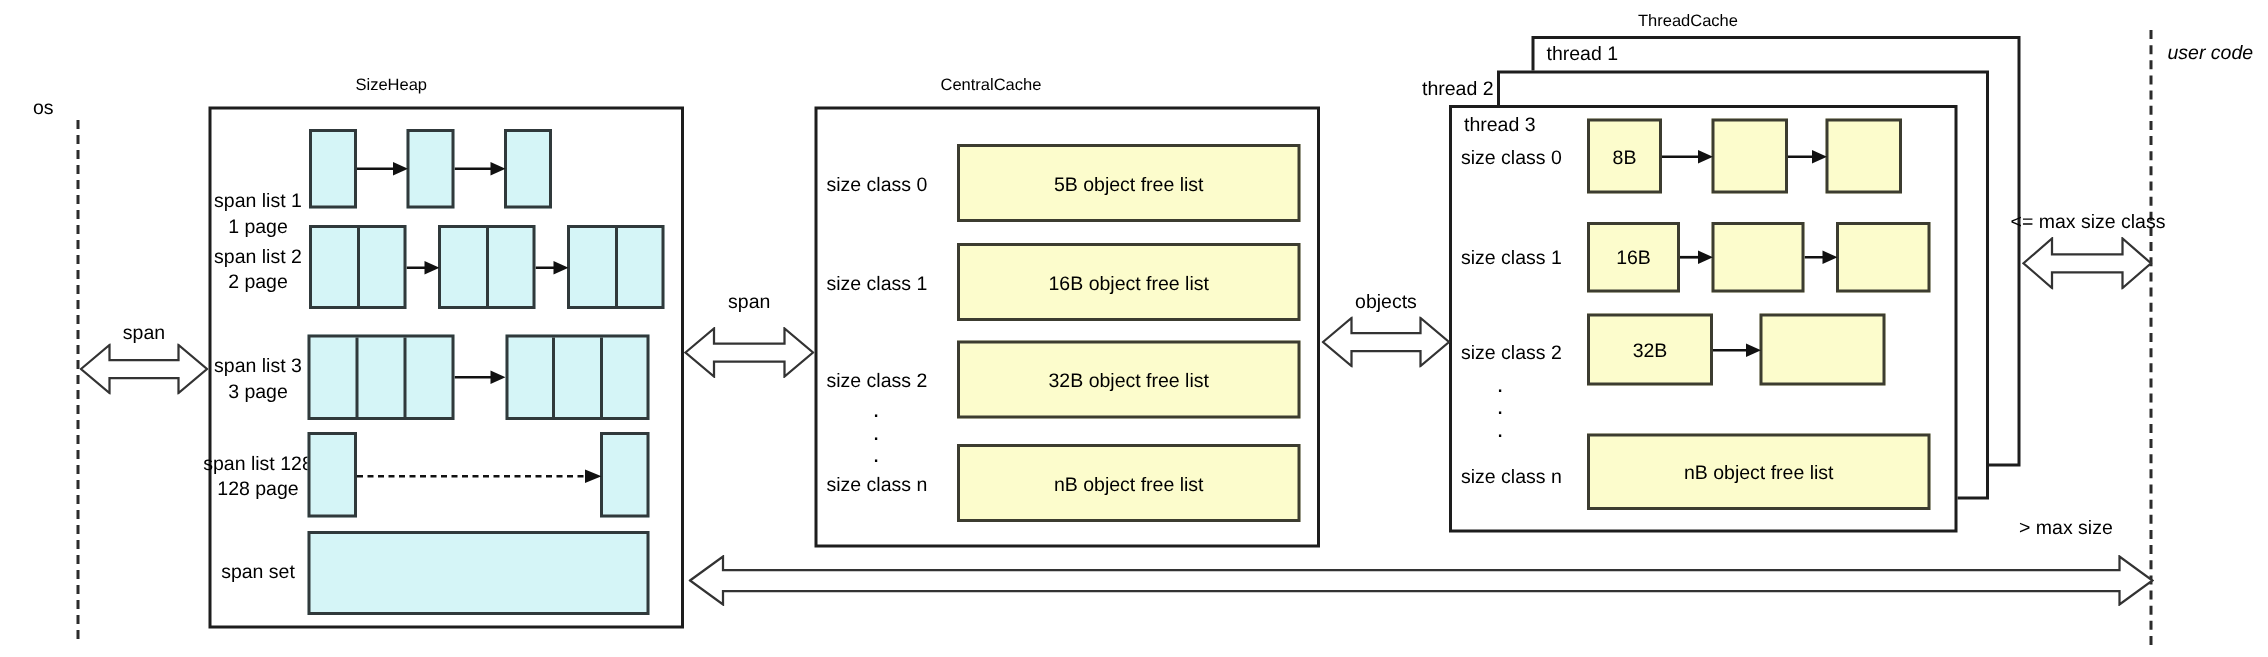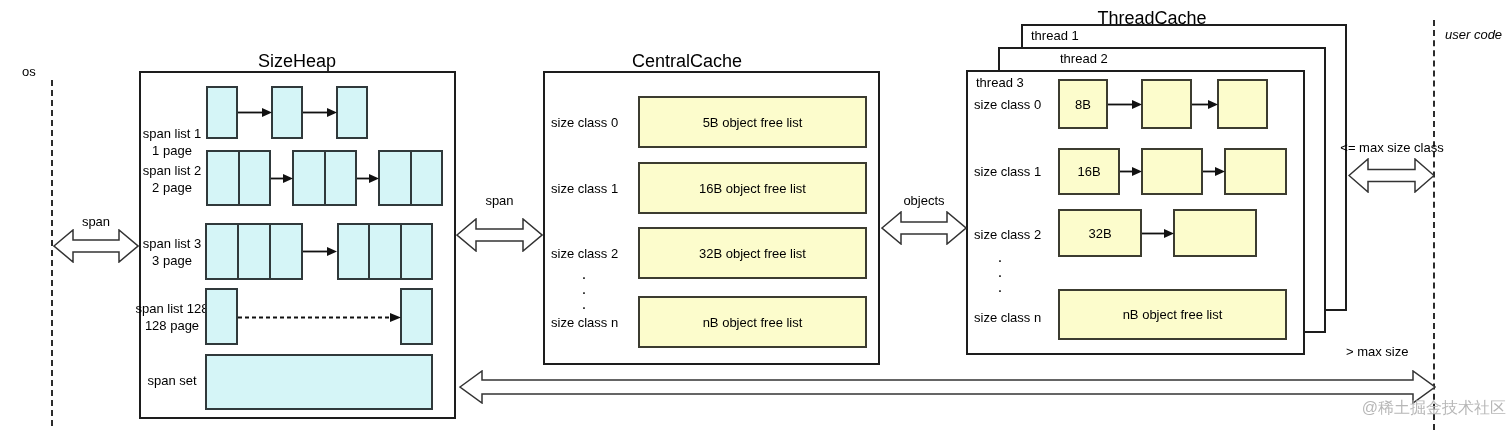--- a/index.html
+++ b/index.html
@@ -4,21 +4,21 @@
 <style>
   :root{ --cyan:#d5f5f7; --yellow:#fcfccc; }
   html,body{margin:0;padding:0;background:#fff;}
   #canvas{
     position:relative; width:1512px; height:438px; overflow:hidden;
     background:#fff; font-family:"Liberation Sans", sans-serif; color:#000;
   }
   .abs{position:absolute;}
   .lbl{font-size:13px; line-height:16px; white-space:nowrap;}
   .lbl2{font-size:13px; line-height:17px; text-align:center;}
-  .title{font-size:18px; text-align:center; white-space:nowrap;}
+  .title{font-size:11px; text-align:left; white-space:nowrap;}
   .wbox{background:#fff; border:2px solid #1d1d1d; box-sizing:border-box;}
   .cyanbox{background:var(--cyan); border:2px solid #30393b; box-sizing:border-box; display:flex;}
   .cyanbox .cell{flex:1; border-right:2px solid #30393b;}
   .cyanbox .cell:last-child{border-right:none;}
   .ylwbox{background:var(--yellow); border:2px solid #3c3c30; box-sizing:border-box;
           display:flex; align-items:center; justify-content:center; font-size:13px; white-space:nowrap;}
   .dashline{border-left:2px dashed #2b2b2b; width:0;}
   .dots{font-size:16px; line-height:15px; text-align:center; width:12px;}
   .bigarrow polygon{fill:#fff; stroke:#333; stroke-width:1.5;}
   .sarrow line{stroke:#111; stroke-width:1.8;}
@@ -136,21 +136,21 @@
 
   <div class="abs lbl" style="left:551px; top:315px;">size class n</div>
   <div class="abs ylwbox" style="left:638px; top:296px; width:229px; height:52px;">nB object free list</div>
 
   <div class="abs title" style="left:1092px; top:8px; width:120px;">ThreadCache</div>
 
   <div class="abs wbox" style="left:1021px; top:24px; width:326px; height:287px;"></div>
   <div class="abs lbl" style="left:1031px; top:28px;">thread 1</div>
 
   <div class="abs wbox" style="left:998px; top:47px; width:328px; height:286px;"></div>
-  <div class="abs lbl" style="left:1060px; top:51px;">thread 2</div>
+  <div class="abs lbl" style="left:948px; top:51px;">thread 2</div>
 
   <div class="abs wbox" style="left:966px; top:70px; width:339px; height:285px;"></div>
   <div class="abs lbl" style="left:976px; top:75px;">thread 3</div>
 
   <div class="abs lbl" style="left:974px; top:97px;">size class 0</div>
   <div class="abs ylwbox" style="left:1058px; top:79px; width:50px; height:50px;">8B</div>
   <div class="abs ylwbox" style="left:1141px; top:79px; width:51px; height:50px;"></div>
   <div class="abs ylwbox" style="left:1217px; top:79px; width:51px; height:50px;"></div>
   <svg class="abs sarrow" style="left:1108px; top:98px;" width="34" height="13">
       <line x1="0" y1="6.5" x2="25" y2="6.5"></line>
@@ -209,16 +209,15 @@
   <div class="abs lbl2" style="left:1336px; top:139px; width:112px;">&lt;= max size class</div>
   <svg class="abs bigarrow" style="left:1348px; top:158px;" width="87" height="35">
     <polygon points="1,17.5 20,1 20,11.5 67,11.5 67,1 86,17.5 67,34 67,23.5 20,23.5 20,34"></polygon>
   </svg>
 
   <div class="abs lbl" style="left:1346px; top:344px;">&gt; max size</div>
   <svg class="abs bigarrow" style="left:459px; top:370px;" width="977" height="34">
     <polygon points="1,17 23,1 23,10 954,10 954,1 976,17 954,33 954,24 23,24 23,33"></polygon>
   </svg>
 
-  <div class="abs wm1" style="right:6px; top:398px;">@稀土掘金技术社区</div>
   <div class="abs wm2" style="right:6px; top:419px;margin-top:32px;">CSDN @此人未设置昵称</div>
 
 </div>
 
 </body></html>

